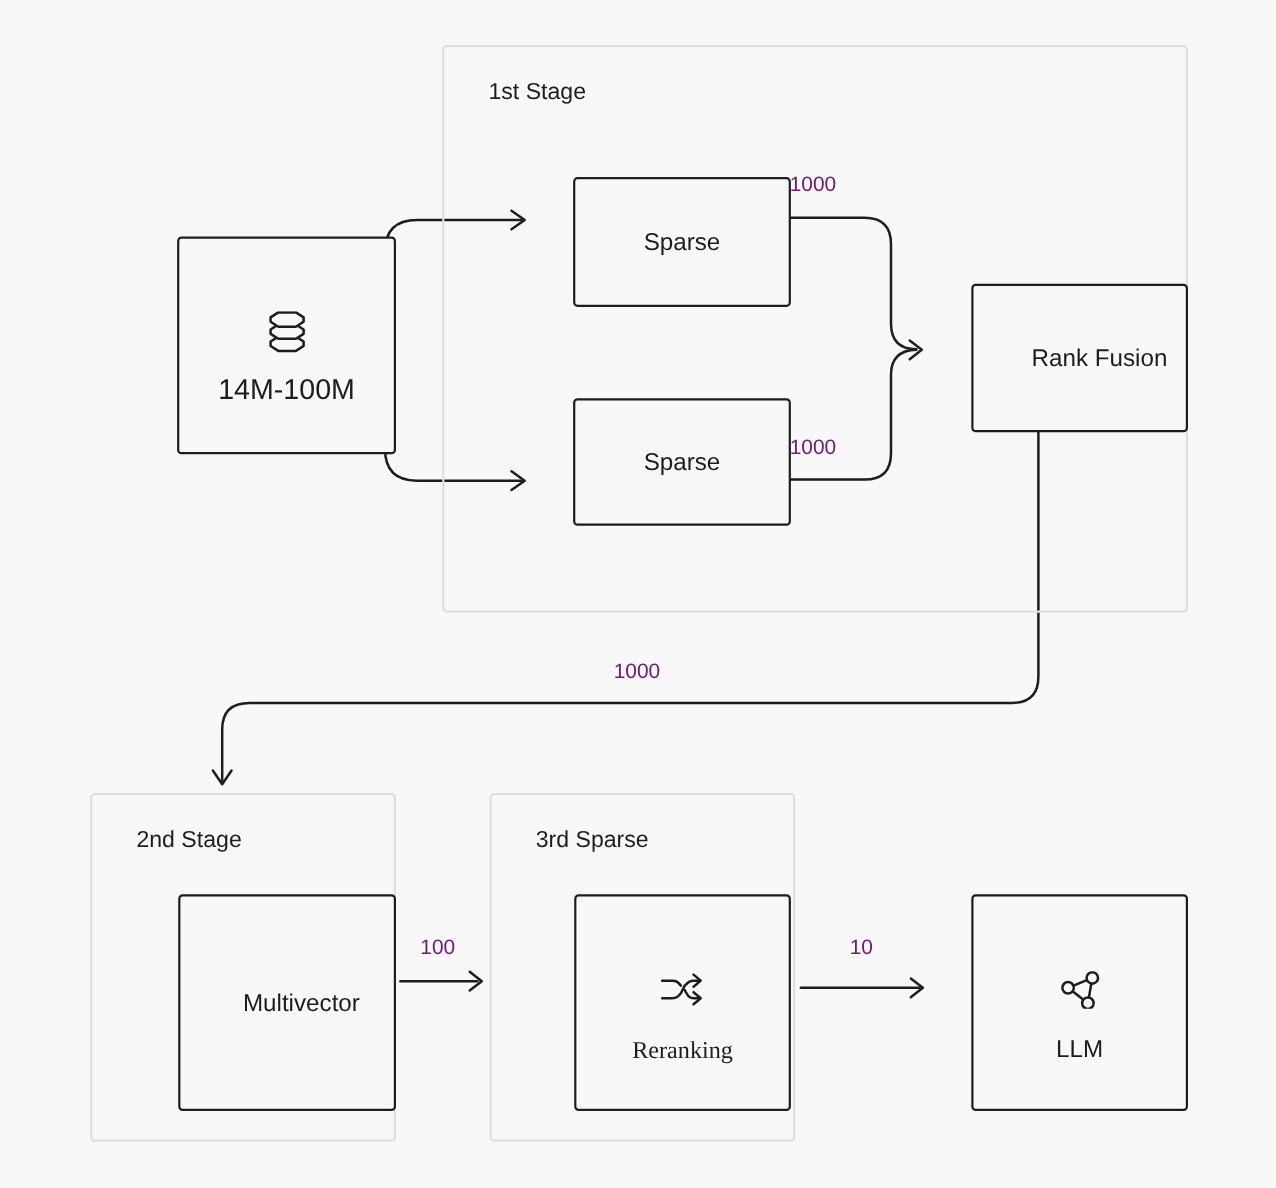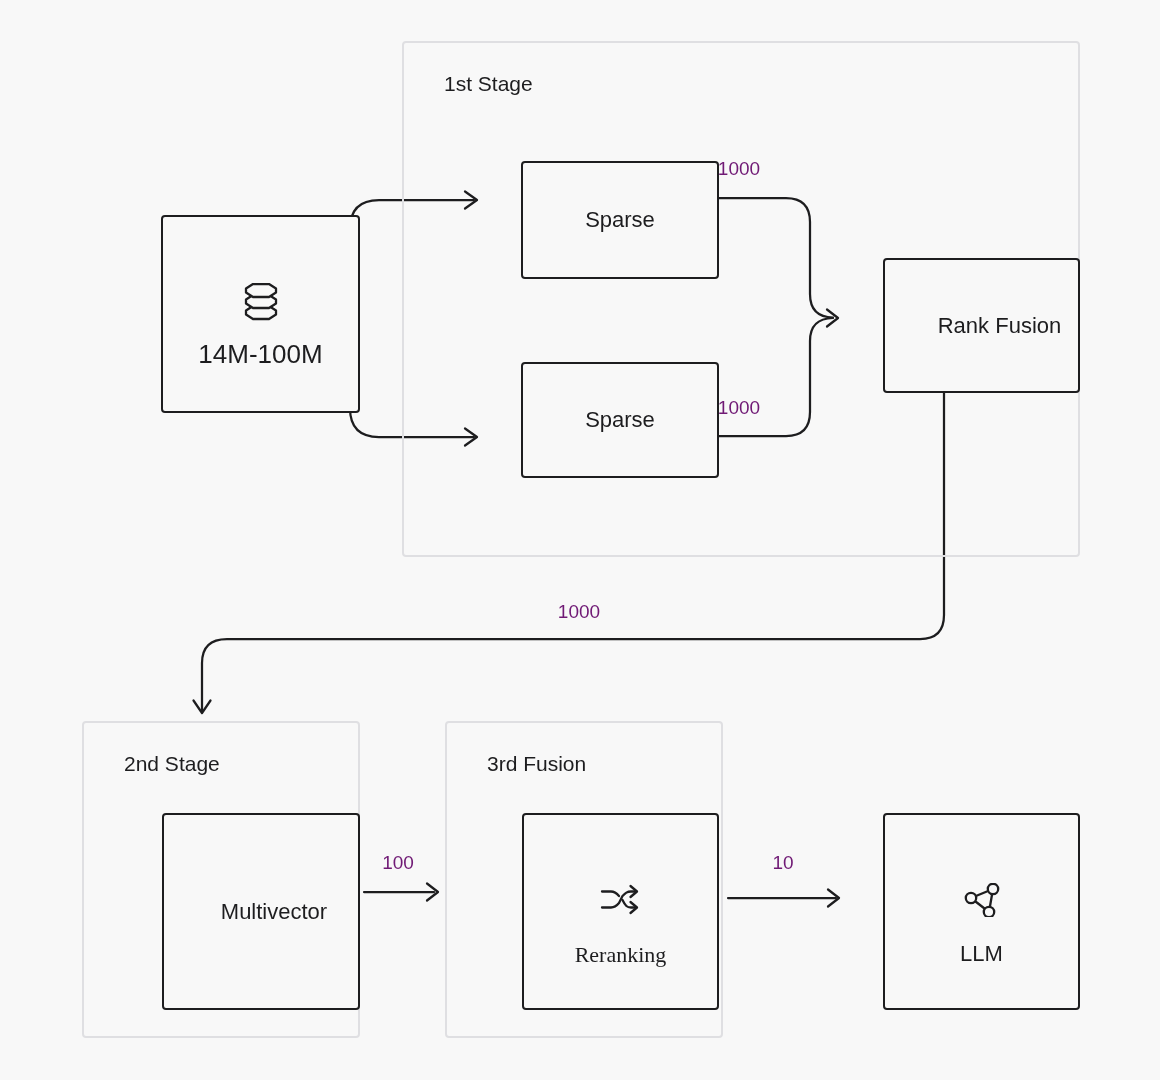--- a/index.html
+++ b/index.html
@@ -116,21 +116,21 @@
     </g>
   </svg>
 
   <div class="stage" id="stage1">
     <div class="stage-label">1st Stage</div>
   </div>
   <div class="stage" id="stage2">
     <div class="stage-label">2nd Stage</div>
   </div>
   <div class="stage" id="stage3">
-    <div class="stage-label">3rd Fusion</div>
+    <div class="stage-label">3rd Sparse</div>
   </div>
 
   <div class="node" id="node-db">
     <div class="abs icon-wrap">
       <svg class="ico" width="34" height="38" viewBox="0 0 34 38">
         <path class="fillbg" d="M2,27.5 L9,23 L25,23 L32,27.5 L32,31.5 L25,36 L9,36 L2,31.5 Z"></path>
         <path class="fillbg" d="M2,16.5 L9,12 L25,12 L32,16.5 L32,20.5 L25,25 L9,25 L2,20.5 Z"></path>
         <path class="fillbg" d="M2,5.5 L9,1 L25,1 L32,5.5 L32,9.5 L25,14 L9,14 L2,9.5 Z"></path>
       </svg>
     </div>

